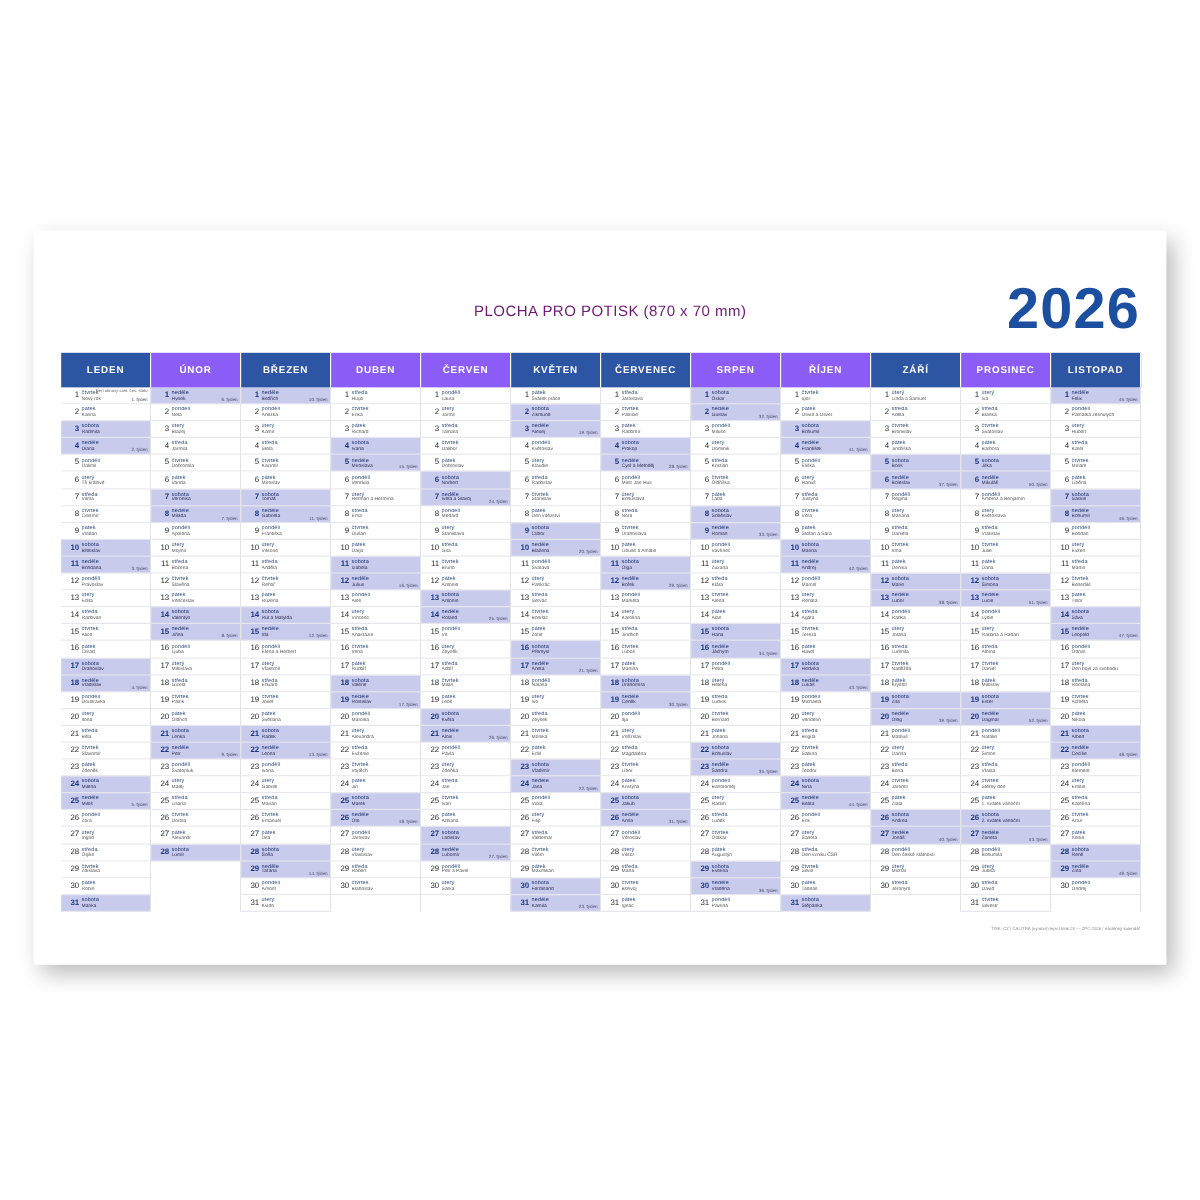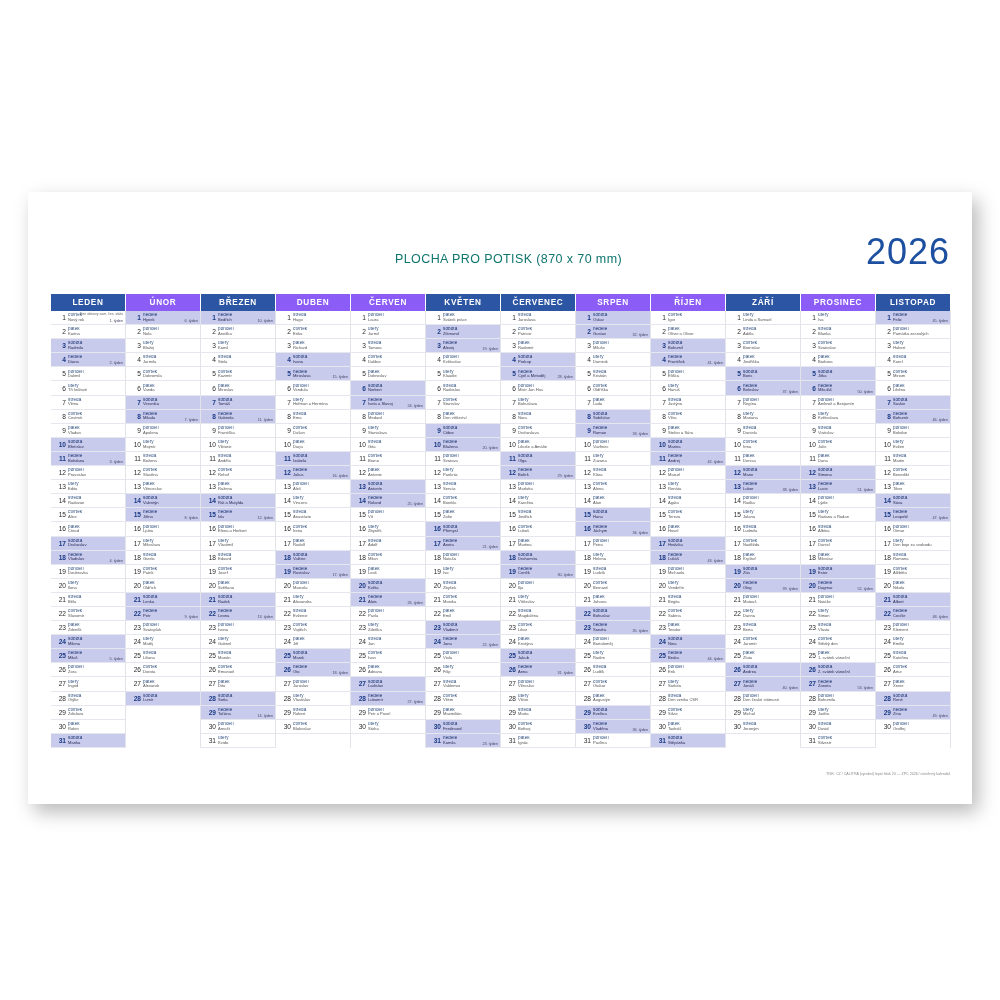--- a/index.html
+++ b/index.html
@@ -16,41 +16,41 @@
   #inner{
     position:absolute;
     left:22px; top:20px;
     width:900px; height:570px;
   }
 
   
   #topbar{position:relative;height:82px;}
   #print-area{
     position:absolute; left:345px; top:40px;
-    font-size:12.5px; color:#0f766e; letter-spacing:.4px;
+    font-size:12.5px; color:#701a75; letter-spacing:.4px;
     white-space:nowrap;
   }
   #year{
     position:absolute; right:0; top:22px;
-    font-size:36px; font-weight:normal; color:#1c4fa0;
+    font-size:48px; font-weight:bold; color:#1c4fa0;
     letter-spacing:1px; line-height:1;
   }
 
   
   #grid{
     display:flex;
     width:900px;
     border-left:1px solid #ffffff;
   }
   .month{
     width:75px;
     box-sizing:border-box;
   }
   .mhead{
-    height:17px;
+    height:29px;
     background:#2c55a3;
     color:#ffffff;
     font-size:8.2px;
     font-weight:bold;
     letter-spacing:.7px;
     display:flex;
     align-items:center;
     justify-content:center;
     border-right:1px solid #ffffff;
     text-transform:uppercase;

